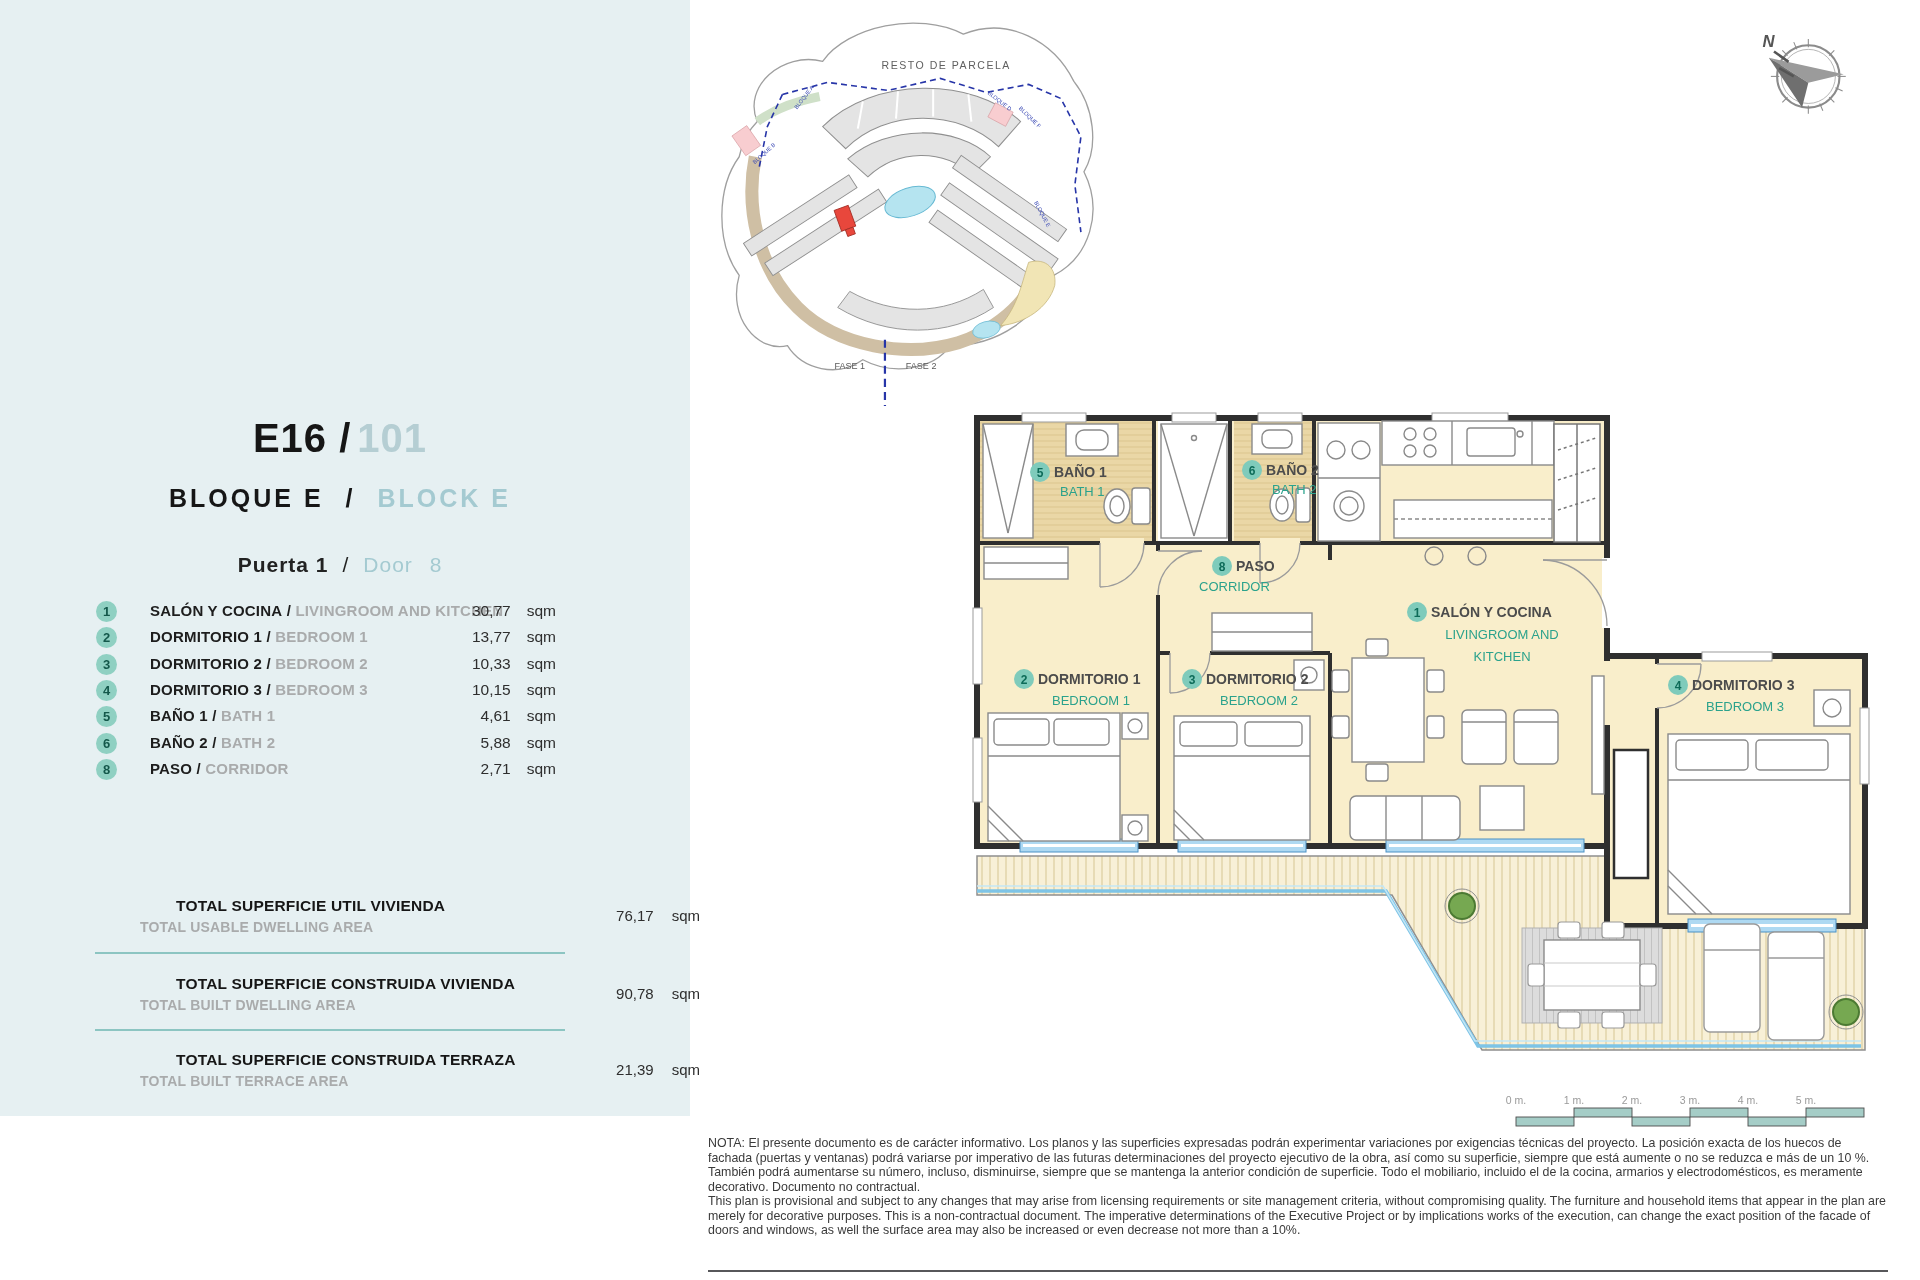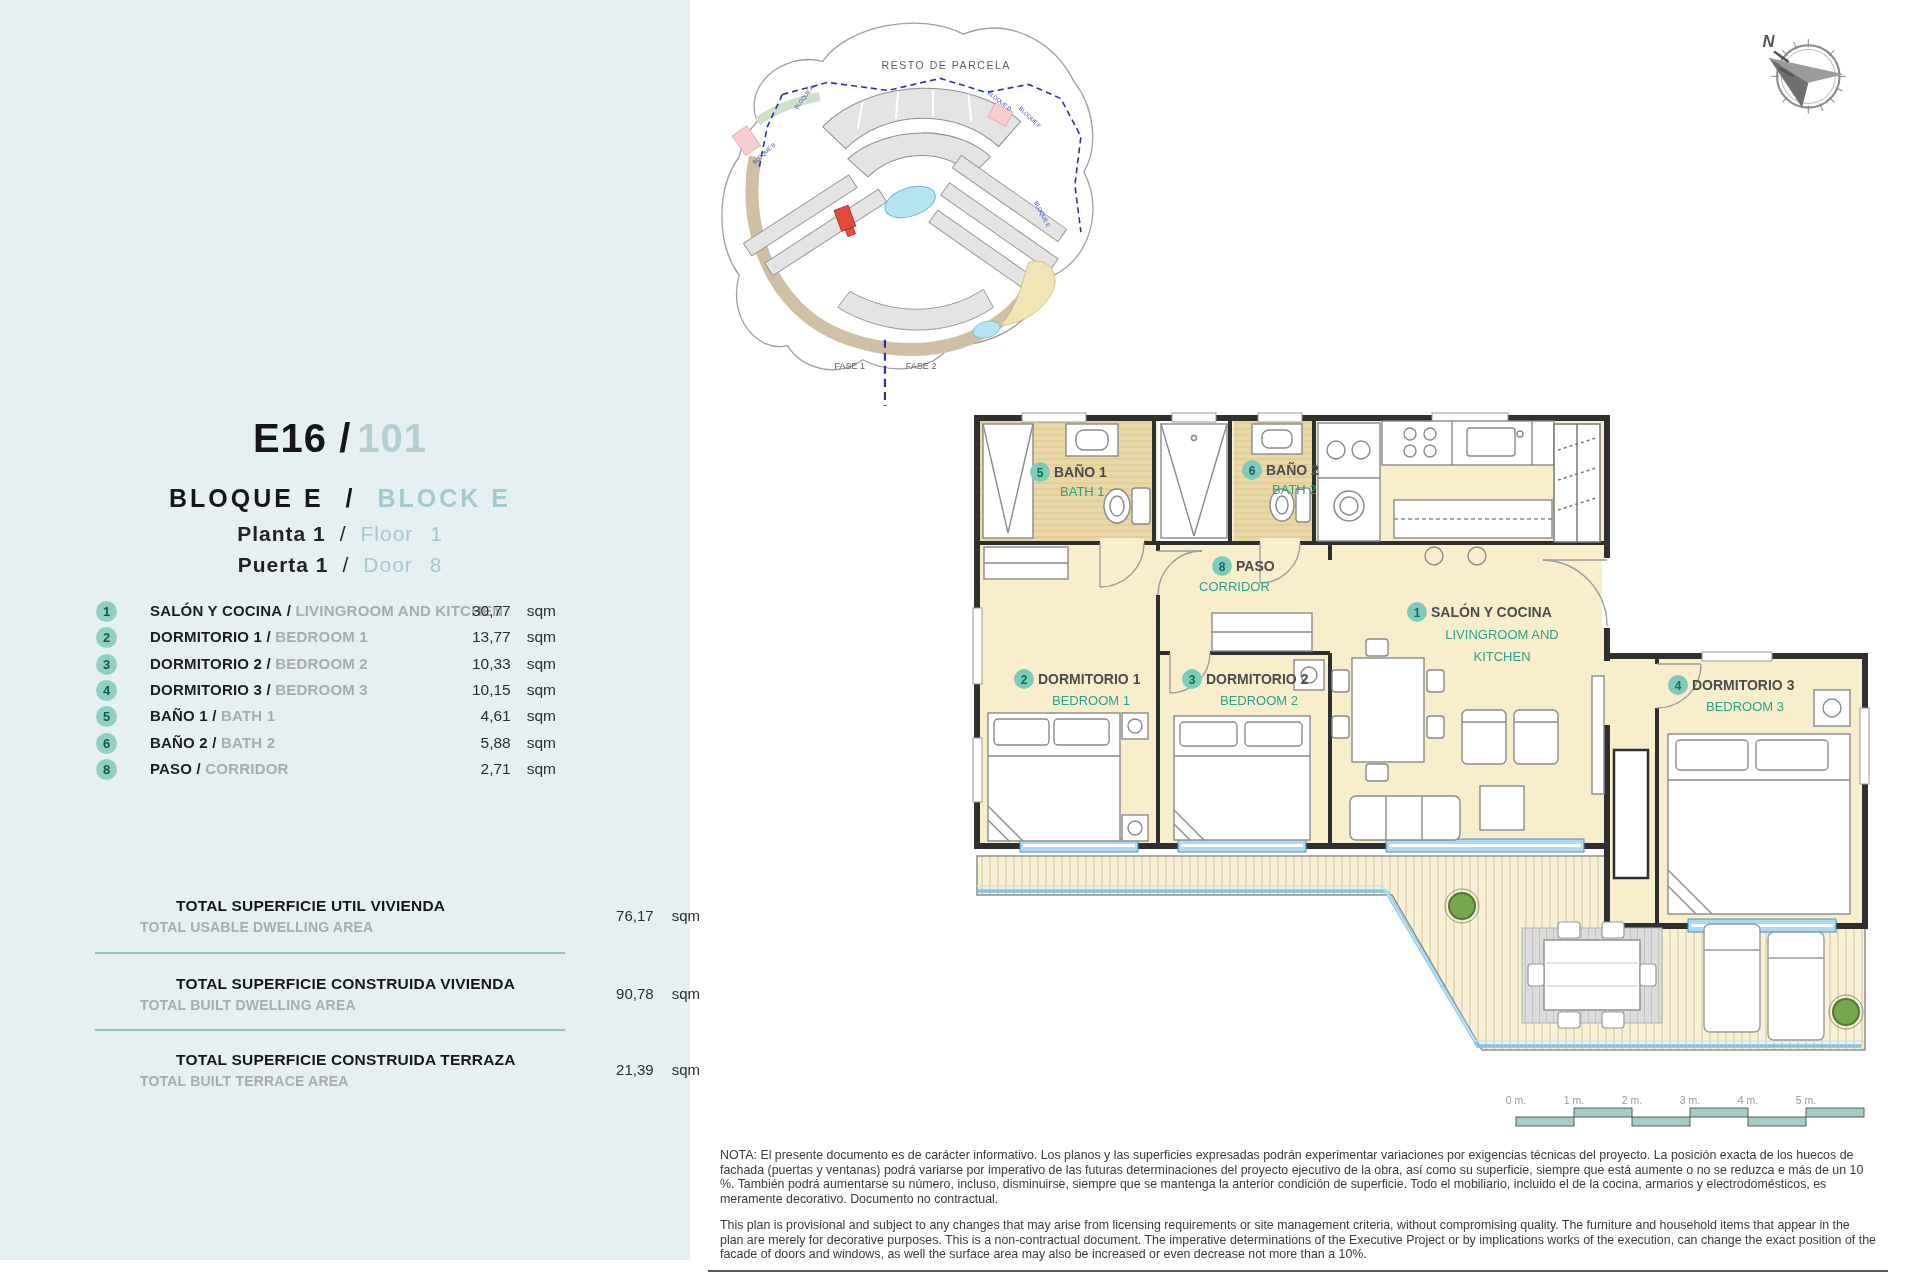--- a/index.html
+++ b/index.html
@@ -3,21 +3,21 @@
 <meta charset="utf-8">
 <style>
   html,body{margin:0;padding:0;}
   body{
     width:1920px;height:1280px;position:relative;overflow:hidden;
     background:#ffffff;
     font-family:"Liberation Sans", sans-serif;
     -webkit-font-smoothing:antialiased;
   }
   
-  .panel{position:absolute;left:0;top:0;width:690px;height:1260px;background:#e6f0f2;}
+  .panel{position:absolute;left:0;top:0;width:690px;height:1116px;background:#e6f0f2;}
   .center-col{position:absolute;left:60px;width:560px;text-align:center;}
   .unit-title{top:416px;font-size:40px;font-weight:bold;letter-spacing:1px;color:#161616;}
   .unit-title .lite{color:#b5ced3;margin-left:6px;}
   .block-line{top:484px;font-size:25px;font-weight:bold;letter-spacing:3px;color:#161616;}
   .block-line .sep{margin:0 22px;}
   .block-line .lite{color:#a4cad1;}
   .sub-line{font-size:21px;letter-spacing:1px;color:#222;font-weight:bold;}
   .sub-line .sep{margin:0 14px;font-weight:normal;}
   .sub-line .lite{color:#a4cad1;font-weight:normal;word-spacing:10px;}
   .floor-line{top:522px;}
@@ -32,41 +32,38 @@
   .room-lbl .en{color:#a9abac;}
   .room-val{position:absolute;right:0;top:2px;font-size:15.5px;color:#2e2e2e;display:flex;gap:16px;}
   .total-block{position:absolute;left:140px;width:420px;}
   .total-es{font-size:15.5px;font-weight:bold;color:#161616;letter-spacing:0.2px;margin-left:36px;}
   .total-en{font-size:14px;font-weight:bold;color:#a9abac;margin-top:4px;letter-spacing:0.2px;}
   .total-value{position:absolute;left:328px;top:10px;width:232px;display:flex;justify-content:flex-end;gap:18px;
     font-size:15px;color:#2e2e2e;}
   .tdivider{position:absolute;left:95px;width:470px;height:2px;background:#8cc5c2;}
   
   .note{position:absolute;left:708px;top:1136px;width:1180px;color:#3a3a3a;font-size:12.4px;line-height:1.17;}
-  .note p{margin:12px;}
+  .note p{margin:0;}
   .note .company{margin-top:3px;}
   .bottom-rule{position:absolute;left:708px;top:1270px;width:1180px;height:2px;background:#57575a;}
   svg text{font-family:"Liberation Sans", sans-serif;}
 </style>
 </head>
 <body>
 
 <div class="panel">
 
   <div class="center-col unit-title">
     <span>E16 /</span><span class="lite">101</span>
   </div>
 
   <div class="center-col block-line">
     <span>BLOQUE E</span><span class="sep">/</span><span class="lite">BLOCK E</span>
   </div>
 
-  <div class="center-col sub-line floor-line">
-    <span>Planta 1</span><span class="sep">/</span><span class="lite">Floor  1</span>
-  </div>
 
   <div class="center-col sub-line door-line">
     <span>Puerta 1</span><span class="sep">/</span><span class="lite">Door  8</span>
   </div>
 
   <div class="room-row" style="top:600px">
     <span class="badge">1</span>
     <span class="room-lbl"><b>SALÓN Y COCINA</b> <b>/</b> <span class="en">LIVINGROOM AND KITCHEN</span></span>
     <span class="room-val">
         <span>30,77</span>

